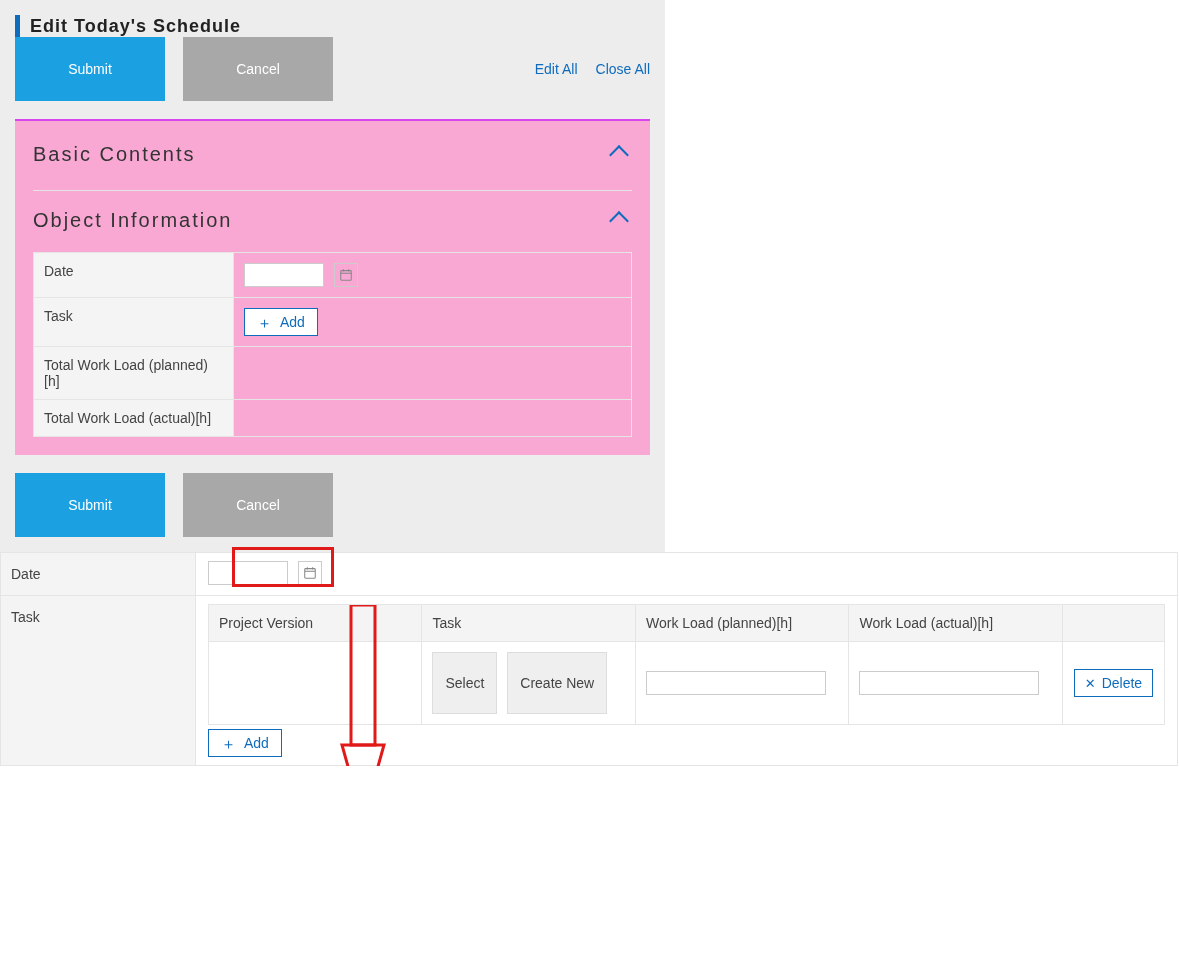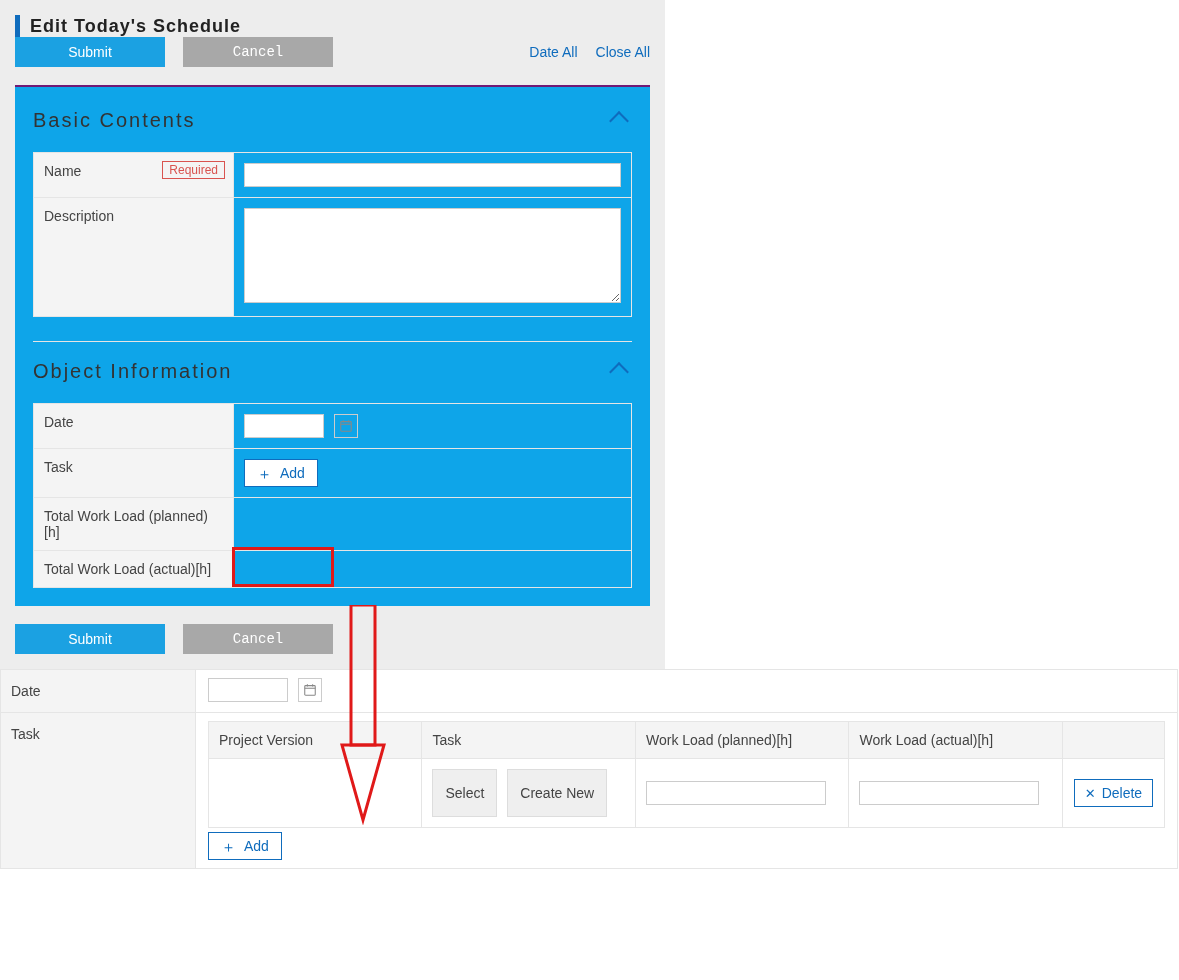--- a/index.html
+++ b/index.html
@@ -38,46 +38,45 @@
     letter-spacing: 1px;
     color: #222;
   }
   .action-row {
     display: flex;
     align-items: center;
     margin-bottom: 18px;
   }
   .btn {
     border: none;
-    padding: 7px 0;
+    padding: 24px 0;
     width: 150px;
     font-size: 14px;
     cursor: pointer;
     text-align: center;
   }
   .btn-primary {
     background: #1ba1e2;
     color: #fff;
     margin-right: 18px;
   }
   .btn-secondary {
     background: #a8a8a8;
     color: #fff;
-    font-family: Liberation Mono, monospace;
   }
   .action-spacer { flex: 1; }
   .link {
     color: #0f6cbd;
     font-size: 14px;
     margin-left: 18px;
     cursor: pointer;
   }
   .panel {
-    background: #0ea5e9;
-    border-top: 2px solid #701a75;
+    background: #f9a8d4;
+    border-top: 2px solid #d946ef;
     padding: 16px 18px 18px 18px;
     margin-bottom: 18px;
   }
   .section-header {
     display: flex;
     justify-content: space-between;
     align-items: center;
     margin: 6px 0 20px 0;
   }
   .section-title {
@@ -203,21 +202,21 @@
     padding: 10px 10px;
     font-size: 14px;
     text-align: left;
     font-weight: 400;
     color: #444;
   }
   .task-table th { background: #f4f4f4; }
   .btn-small {
     background: #efefef;
     border: 1px solid #ddd;
-    padding: 15px 12px;
+    padding: 22px 12px;
     font-size: 14px;
     color: #444;
     cursor: pointer;
     margin-right: 6px;
   }
   .btn-delete {
     background: #fff;
     border: 1px solid #0f6cbd;
     color: #0f6cbd;
     padding: 5px 10px;
@@ -244,51 +243,30 @@
 
     <div class="subtitle-row">
       <div class="subtitle-bar"></div>
       <div class="subtitle">Edit Today's Schedule</div>
     </div>
 
     <div class="action-row">
       <button class="btn btn-primary">Submit</button>
       <button class="btn btn-secondary">Cancel</button>
       <div class="action-spacer"></div>
-      <span class="link">Date All</span>
+      <span class="link">Edit All</span>
       <span class="link">Close All</span>
     </div>
 
     <div class="panel">
 
       <div class="section-header">
         <div class="section-title">Basic Contents</div>
         <div class="chevron-up"></div>
       </div>
-      <table class="field-table">
-        <tbody>
-            <tr>
-          <td class="field-label-cell">
-            <span>Name</span>
-            <span class="required-badge">Required</span>
-          </td>
-          <td>
-            <input type="text" class="text-input" style="">
-          </td>
-        </tr>
-        <tr>
-          <td class="field-label-cell">
-            <span>Description</span>
-          </td>
-          <td>
-            <textarea class="text-input" style=""></textarea>
-          </td>
-        </tr>
-      </tbody>
-        </table>
 
       <div class="section-divider"></div>
 
       <div class="section-header">
         <div class="section-title">Object Information</div>
         <div class="chevron-up"></div>
       </div>
       <table class="field-table">
         <tbody>
             <tr>

